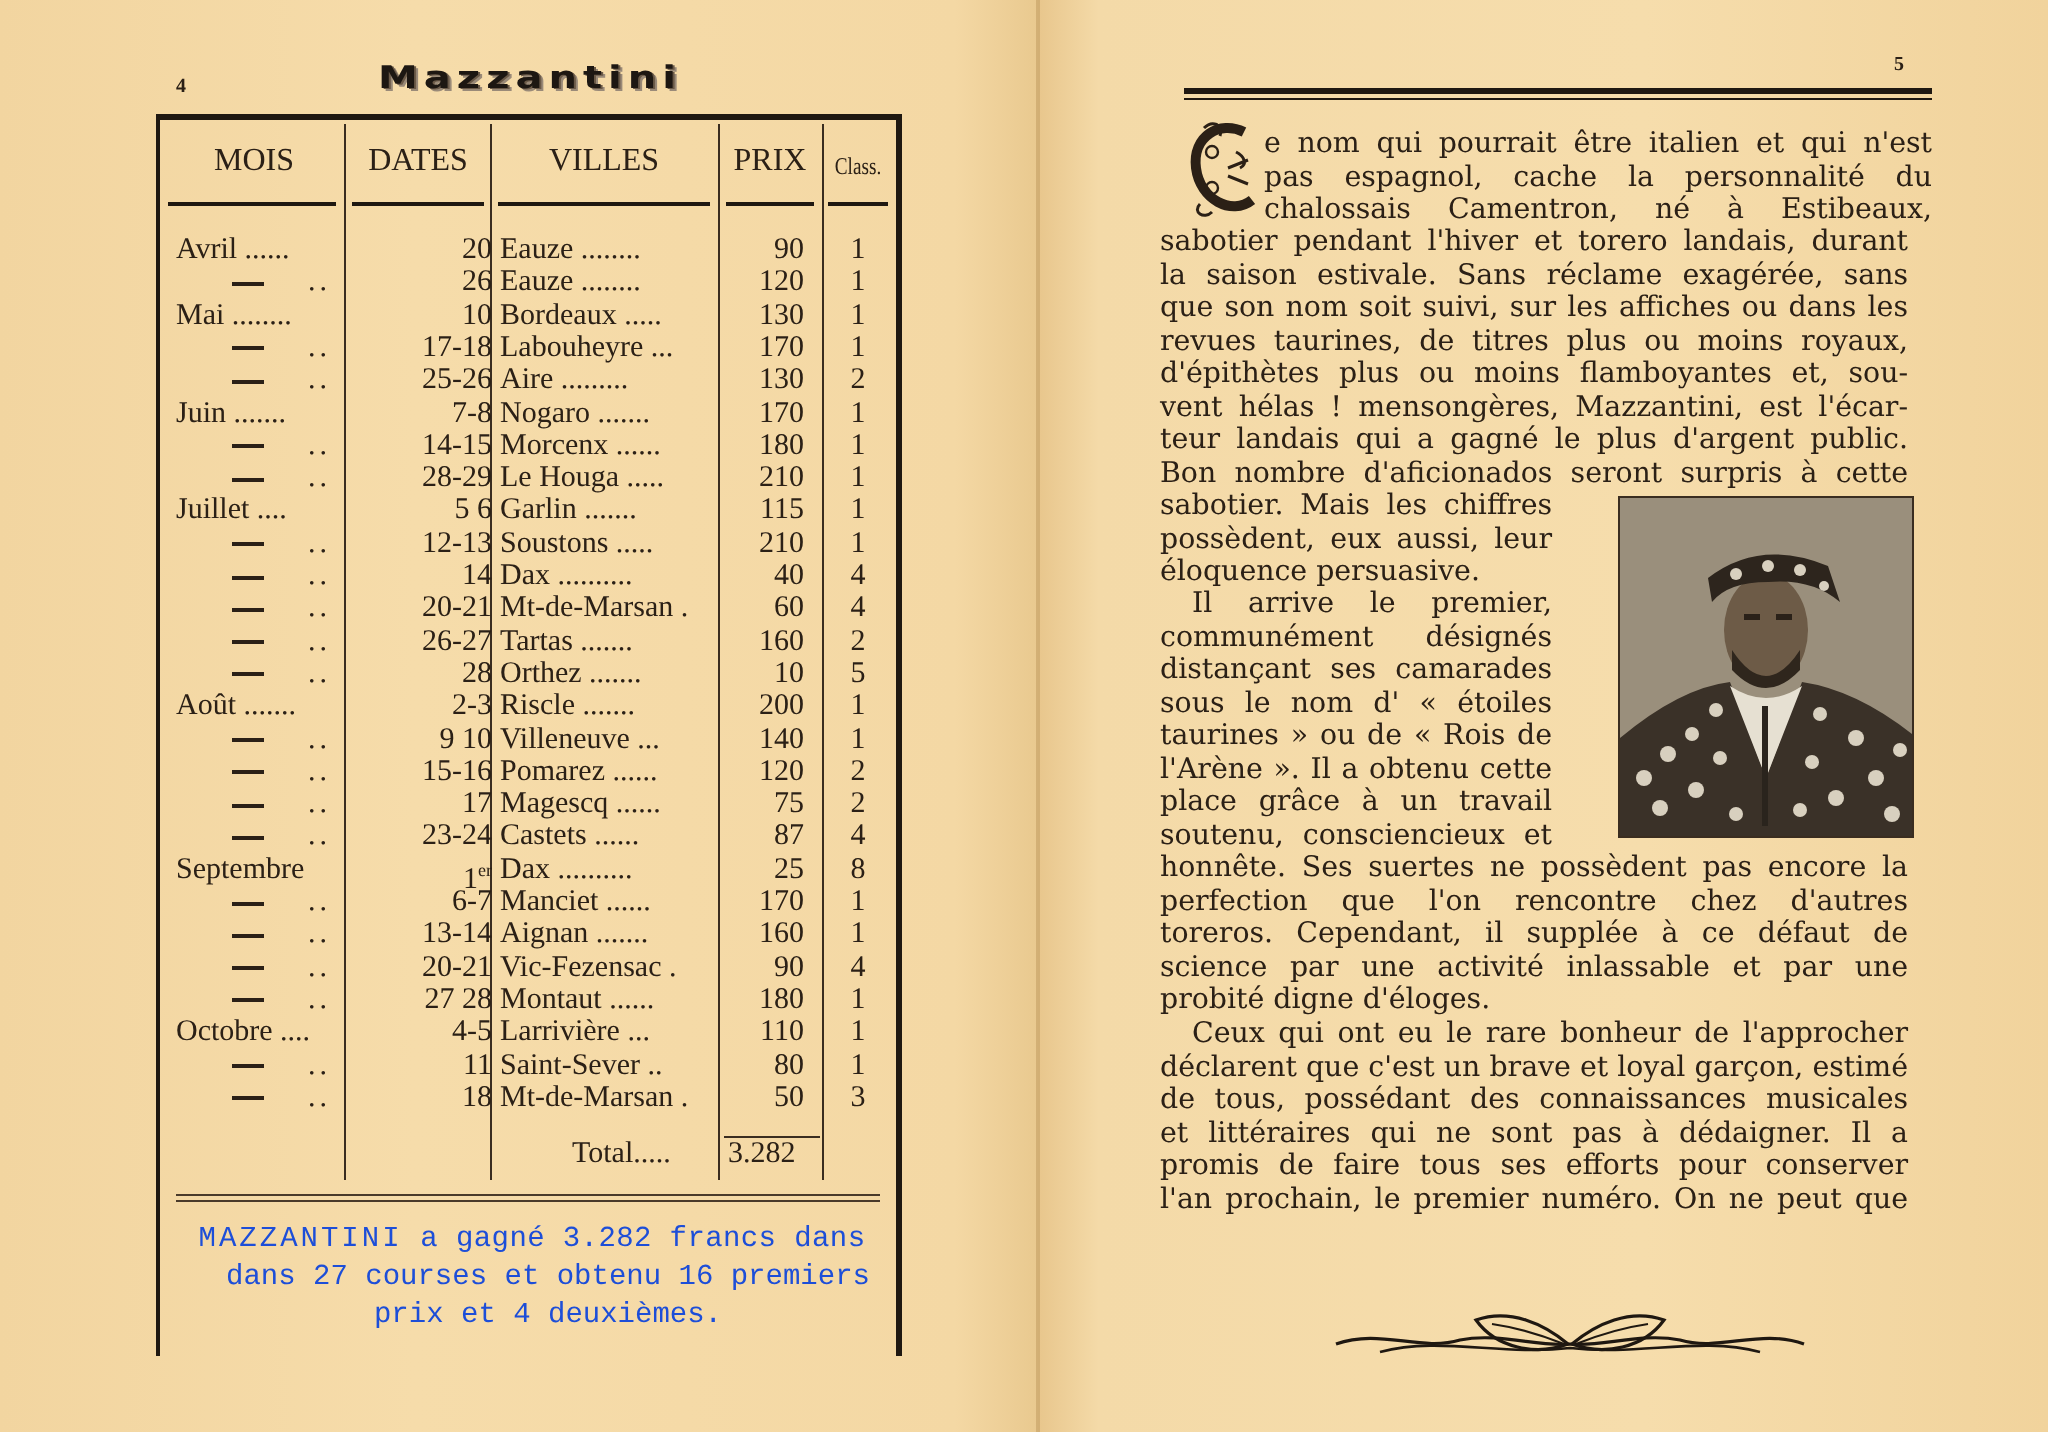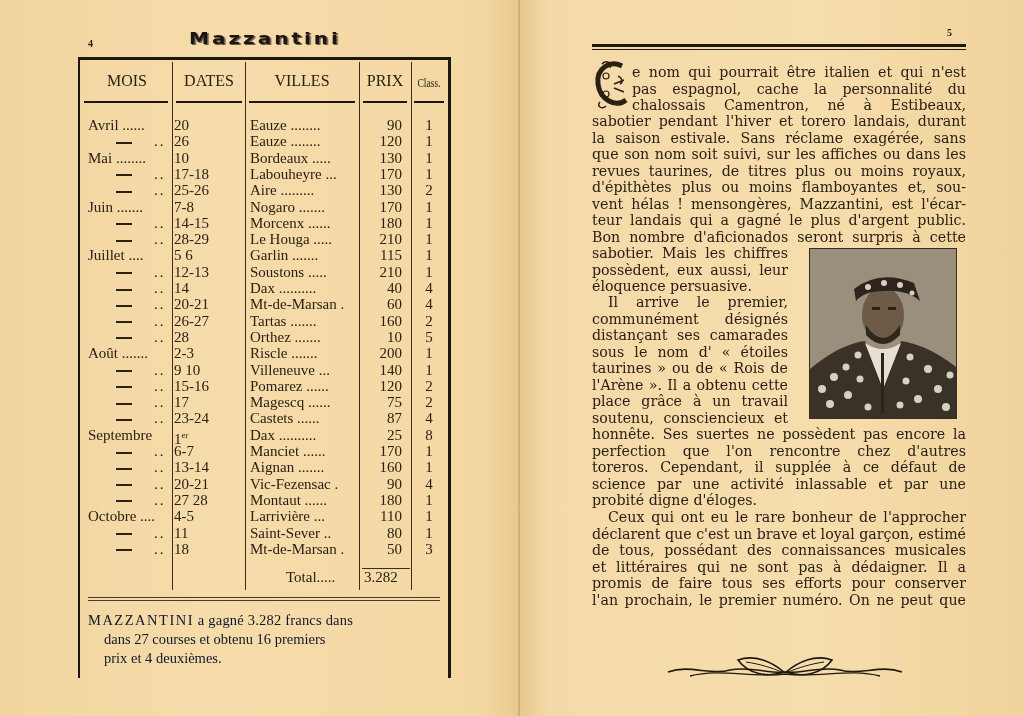--- a/index.html
+++ b/index.html
@@ -32,45 +32,45 @@
     border-bottom:none;
   }
   .col-line { position:absolute; width:1px; background:#3a2d20; top:62px; }
   .hdr { position:absolute; top:72px; font-family:"Liberation Serif", serif; font-size:16px; text-align:center; }
   .hdr-class { font-size:12px; top:76px; transform:scaleX(.8); }
   .hdr-rule { position:absolute; top:101px; height:2px; background:#1f1811; }
 
   .row { position:absolute; left:0; height:16px; font-family:"Liberation Serif", serif; font-size:15px; line-height:16px; white-space:nowrap; }
   .cell { position:absolute; top:0; }
   .c-mois { left:88px; width:82px; }
-  .c-dates { left:174px; width:72px; text-align:left; }
+  .c-dates { left:174px; width:72px; text-align:right; }
   .c-villes { left:250px; width:108px; overflow:hidden; }
   .c-prix { left:360px; width:42px; text-align:right; }
   .c-class { left:414px; width:30px; text-align:center; }
   .dash { display:inline-block; width:16px; height:2px; background:#2b2016; vertical-align:middle; margin-left:28px; margin-right:22px; }
   .dots { letter-spacing:2px; }
 
   .total-rule { position:absolute; left:362px; top:568px; width:48px; height:1px; background:#3a2d20; }
   .total-label { position:absolute; left:286px; top:569px; font-family:"Liberation Serif", serif; font-size:15px; }
   .total-value { position:absolute; left:364px; top:569px; font-family:"Liberation Serif", serif; font-size:15px; }
 
   .dbl-rule { position:absolute; left:88px; width:352px; height:1px; background:#4a3a2a; }
   .summary {
     position:absolute; left:88px; top:611px; width:356px;
-    font-family:Liberation Serif, serif; font-size:14.5px; line-height:19px; color:#0f172a;
+    font-family:Liberation Mono, monospace; font-size:14.5px; line-height:19px; color:#1d4ed8;text-align:center;
   }
   .summary .l2, .summary .l3 { padding-left:16px; display:block; }
   .summary .l1 { display:block; letter-spacing:.2px; }
   .summary .caps { letter-spacing:1.5px; }
 
   .top-rule1 { position:absolute; left:592px; top:44px; width:374px; height:3px; background:#1f1811; }
   .top-rule2 { position:absolute; left:592px; top:49px; width:374px; height:1px; background:#1f1811; }
 
   .body-text {
-    position:absolute; left:592px; font-family:"DejaVu Serif", serif; font-size:14.2px;
+    position:absolute; left:580px; font-family:"DejaVu Serif", serif; font-size:14.2px;
     line-height:16.5px; color:#2b2016; text-align:justify; text-align-last:justify; white-space:nowrap;
   }
   .line { display:block; height:16.5px; }
   .dropcap-swirl { position:absolute; left:592px; top:58px; }
 
   .photo {
     position:absolute; left:809px; top:248px; width:146px; height:169px;
     border:1px solid #3a2d20;
     background:radial-gradient(ellipse at 50% 30%, #a69a86 0%, #8d826f 60%, #7a705f 100%);
     overflow:hidden;

